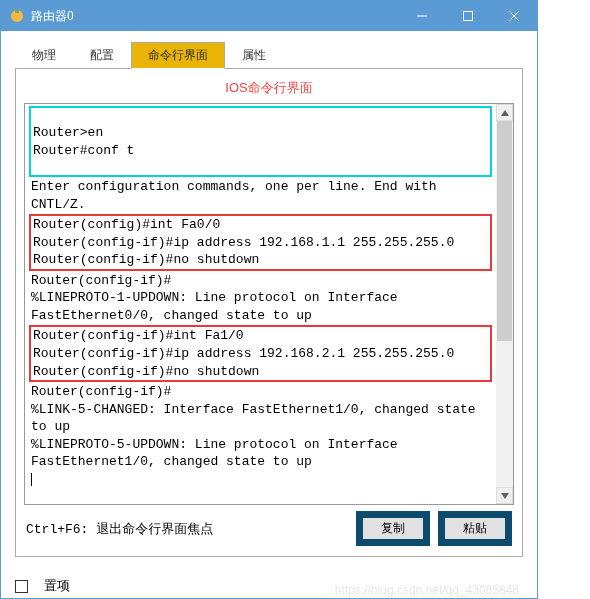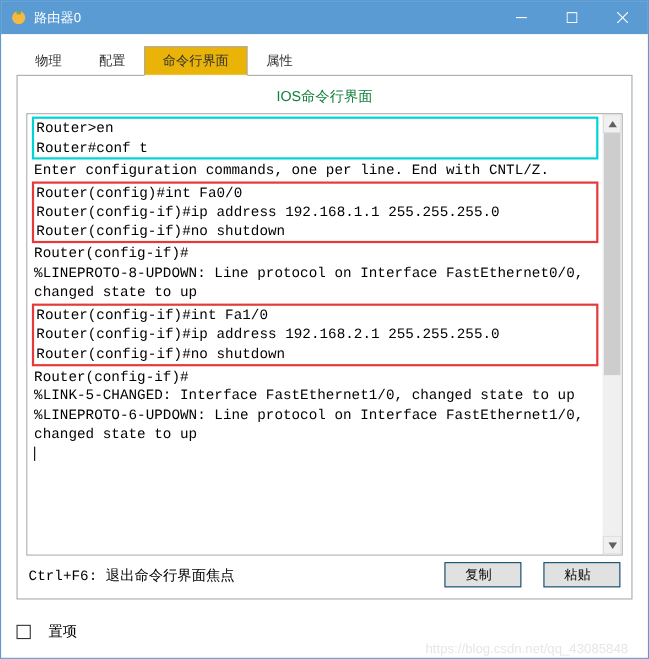--- a/index.html
+++ b/index.html
@@ -7,38 +7,38 @@
 .titlebar { background: #5a9bd4; color: #fff; height: 30px; display: flex; align-items: center; padding: 0 0 0 8px; }
 .titlebar-icon { width: 16px; height: 16px; margin-right: 6px; }
 .titlebar-title { flex: 1; font-size: 12px; }
 .titlebar-btns { display: flex; }
 .titlebar-btn { width: 46px; height: 30px; display: flex; align-items: center; justify-content: center; color: #fff; }
 .titlebar-btn svg { width: 10px; height: 10px; }
 .tabs { display: flex; padding: 10px 14px 0 14px; gap: 0; }
 .tab { padding: 4px 16px; border: 1px solid transparent; font-size: 12px; color: #333; position: relative; top: 1px; }
 .tab.active { border: 1px solid #aaa; border-bottom: 1px solid #fff; background: #eab308; }
 .panel { margin: 0 14px 10px 14px; border: 1px solid #aaa; padding: 6px 8px 10px 8px; }
-.panel-title { text-align: center; font-size: 13px; padding: 4px 0 6px 0; color: #15803d; }
+.panel-title { text-align: center; font-size: 13px; padding: 4px 0 6px 0; color: #ef4444; }
 .cli-wrap { display: flex; border: 1px solid #999; }
 .cli { flex: 1; font-family: "Courier New", monospace; font-size: 13px; line-height: 1.35; padding: 2px 4px; background: #fff; color: #000; height: 400px; overflow: hidden; }
 .scrollbar { width: 17px; background: #f0f0f0; display: flex; flex-direction: column; }
 .scroll-btn { height: 17px; background: #f0f0f0; display:flex; align-items:center; justify-content:center; color:#666; border: 1px solid #ddd; }
 .scroll-track { flex: 1; background: #f0f0f0; position: relative; }
 .scroll-thumb { position: absolute; top: 0; left: 1px; right: 1px; height: 60%; background: #cdcdcd; }
-.hl-cyan { border: 2px solid #00d4d4; padding: 0 2px; margin: 0 0 1px 0; }
+.hl-cyan { border: 2px solid #00d4d4; padding: 16px 2px; margin: 0 0 1px 0; }
 .hl-red { border: 2px solid #e63939; padding: 0 2px; margin: 1px 0; }
 .plain { padding: 0 2px; }
 .help-row { display: flex; align-items: center; padding: 6px 2px 0 2px; font-size: 13px; }
 .help-text { flex: 1; font-family: "Courier New", "Microsoft YaHei", monospace; }
-.btn { min-width: 70px; padding: 2px 18px; margin-left: 20px; background: #e1e1e1; border: 1px solid #0c4a6e; font-size: 12px; }
+.btn { min-width: 70px; padding: 2px 18px; margin-left: 8px; background: #e1e1e1; border: 7px solid #0c4a6e; font-size: 12px; }
 .footer { padding: 10px 14px 12px 14px; }
 .checkbox-row { display: flex; align-items: center; gap: 16px; font-size: 13px; }
 .checkbox { width: 13px; height: 13px; border: 1px solid #333; background: #fff; }
 .watermark { position: absolute; right: 18px; bottom: 1px; color: #e6e6e6; font-size: 12px; font-family: Arial; pointer-events: none; }
-.container { position: relative; width: 590px; height: 599px; border: 1px solid #5a9bd4; }
+.container { position: relative; width: 538px; height: 599px; border: 1px solid #5a9bd4; }
 .cursor { display:inline-block; width:1px; height:13px; background:#000; vertical-align:middle; }
 </style>
 </head>
 <body>
 <div class="container">
 
 <div class="titlebar">
   <span class="titlebar-icon">
     <svg viewBox="0 0 16 16">
           <circle cx="8" cy="8" r="6" fill="#f5b942"></circle>
@@ -83,32 +83,32 @@
       </div>
       <div class="plain" style="">Enter configuration commands, one per line.  End with CNTL/Z.</div>
       <div class="hl-red">
         <div>Router(config)#int Fa0/0</div>
         <div>Router(config-if)#ip address 192.168.1.1 255.255.255.0</div>
         <div>Router(config-if)#no shutdown</div>
       </div>
       <div class="plain"></div>
       <div class="plain">Router(config-if)#</div>
       <div class="plain"></div>
-      <div class="plain">%LINEPROTO-8-UPDOWN: Line protocol on Interface FastEthernet0/0, changed state to up</div>
+      <div class="plain">%LINEPROTO-1-UPDOWN: Line protocol on Interface FastEthernet0/0, changed state to up</div>
       <div class="plain"></div>
       <div class="hl-red">
         <div>Router(config-if)#int Fa1/0</div>
         <div>Router(config-if)#ip address 192.168.2.1 255.255.255.0</div>
         <div>Router(config-if)#no shutdown</div>
       </div>
       <div class="plain"></div>
       <div class="plain">Router(config-if)#</div>
       <div class="plain">%LINK-5-CHANGED: Interface FastEthernet1/0, changed state to up</div>
       <div class="plain"></div>
-      <div class="plain">%LINEPROTO-6-UPDOWN: Line protocol on Interface FastEthernet1/0, changed state to up</div>
+      <div class="plain">%LINEPROTO-5-UPDOWN: Line protocol on Interface FastEthernet1/0, changed state to up</div>
       <div class="plain"><span class="cursor"></span></div>
     </div>
     <div class="scrollbar">
       <div class="scroll-btn">
         <svg width="8" height="6" viewBox="0 0 8 6">
               <polygon points="4,0 8,6 0,6" fill="#606060"></polygon>
             </svg>
       </div>
       <div class="scroll-track">
         <div class="scroll-thumb"></div>

